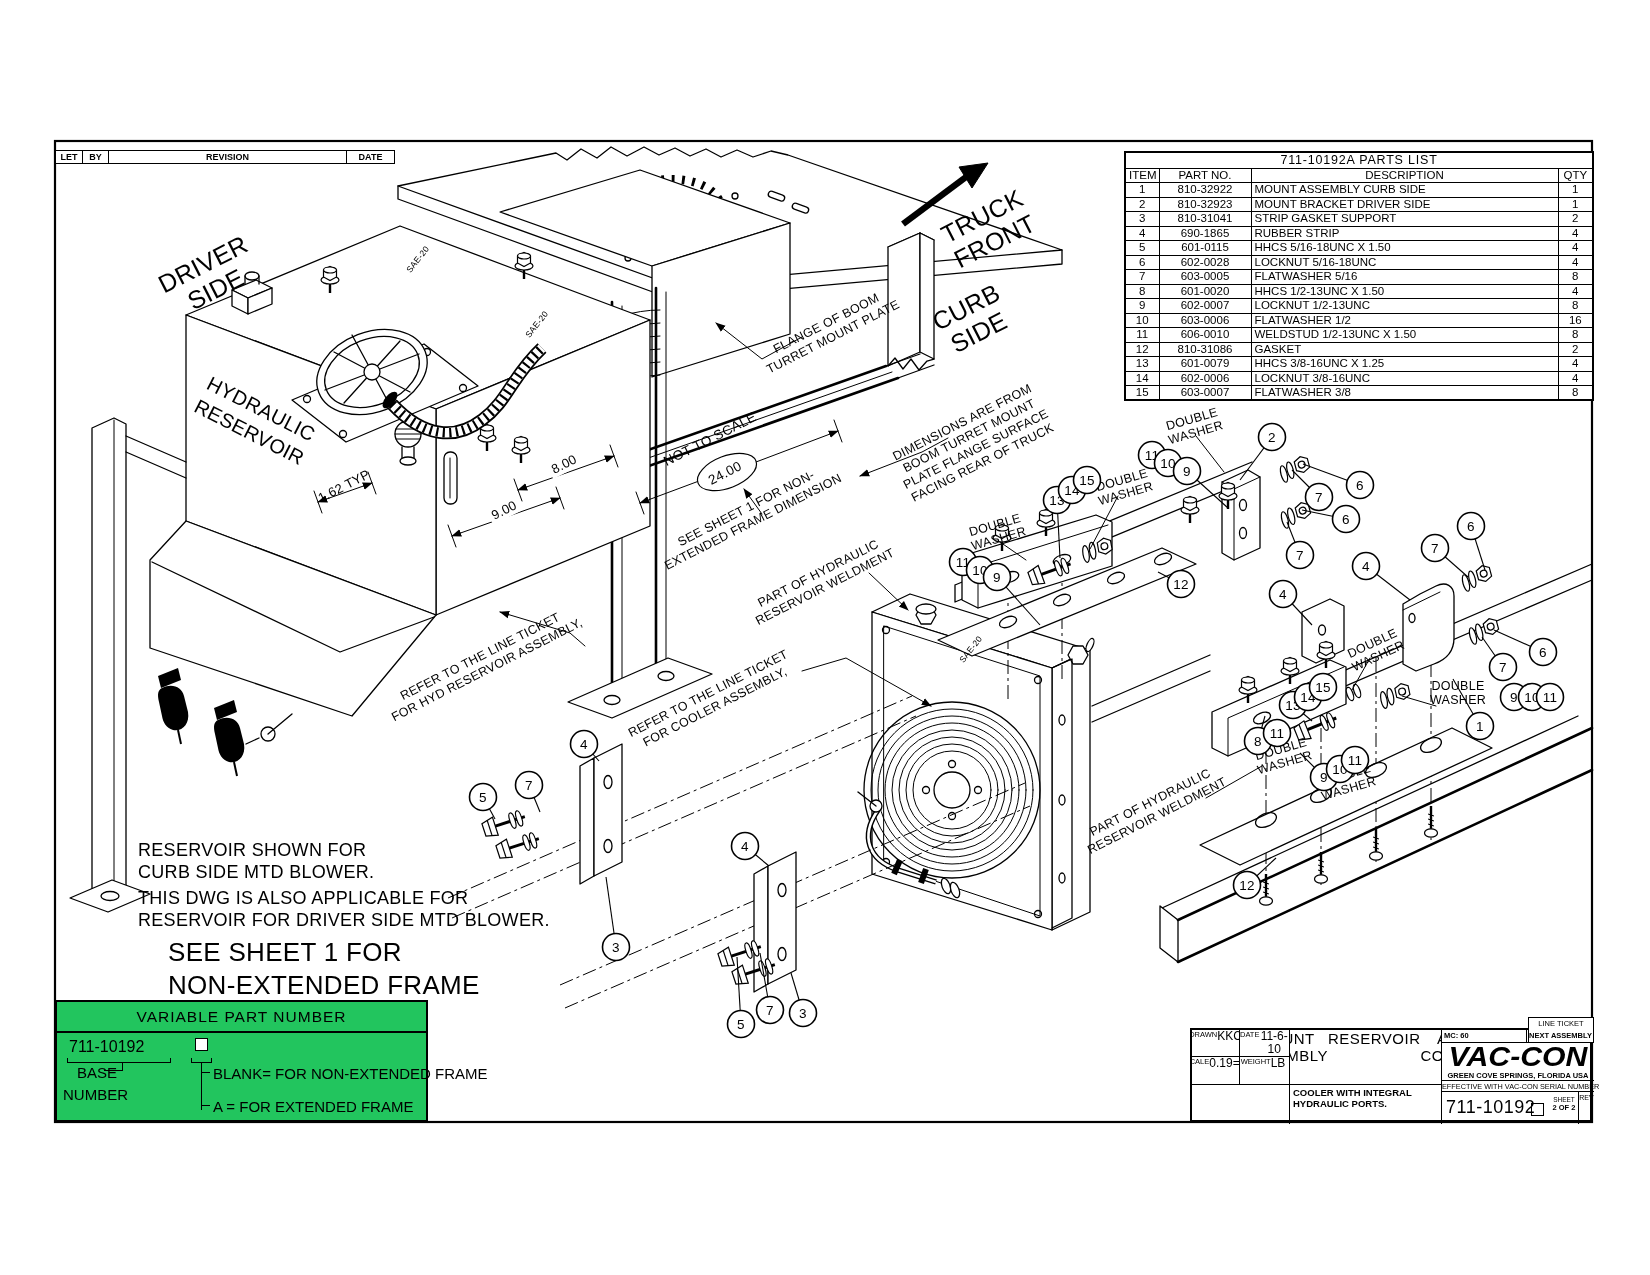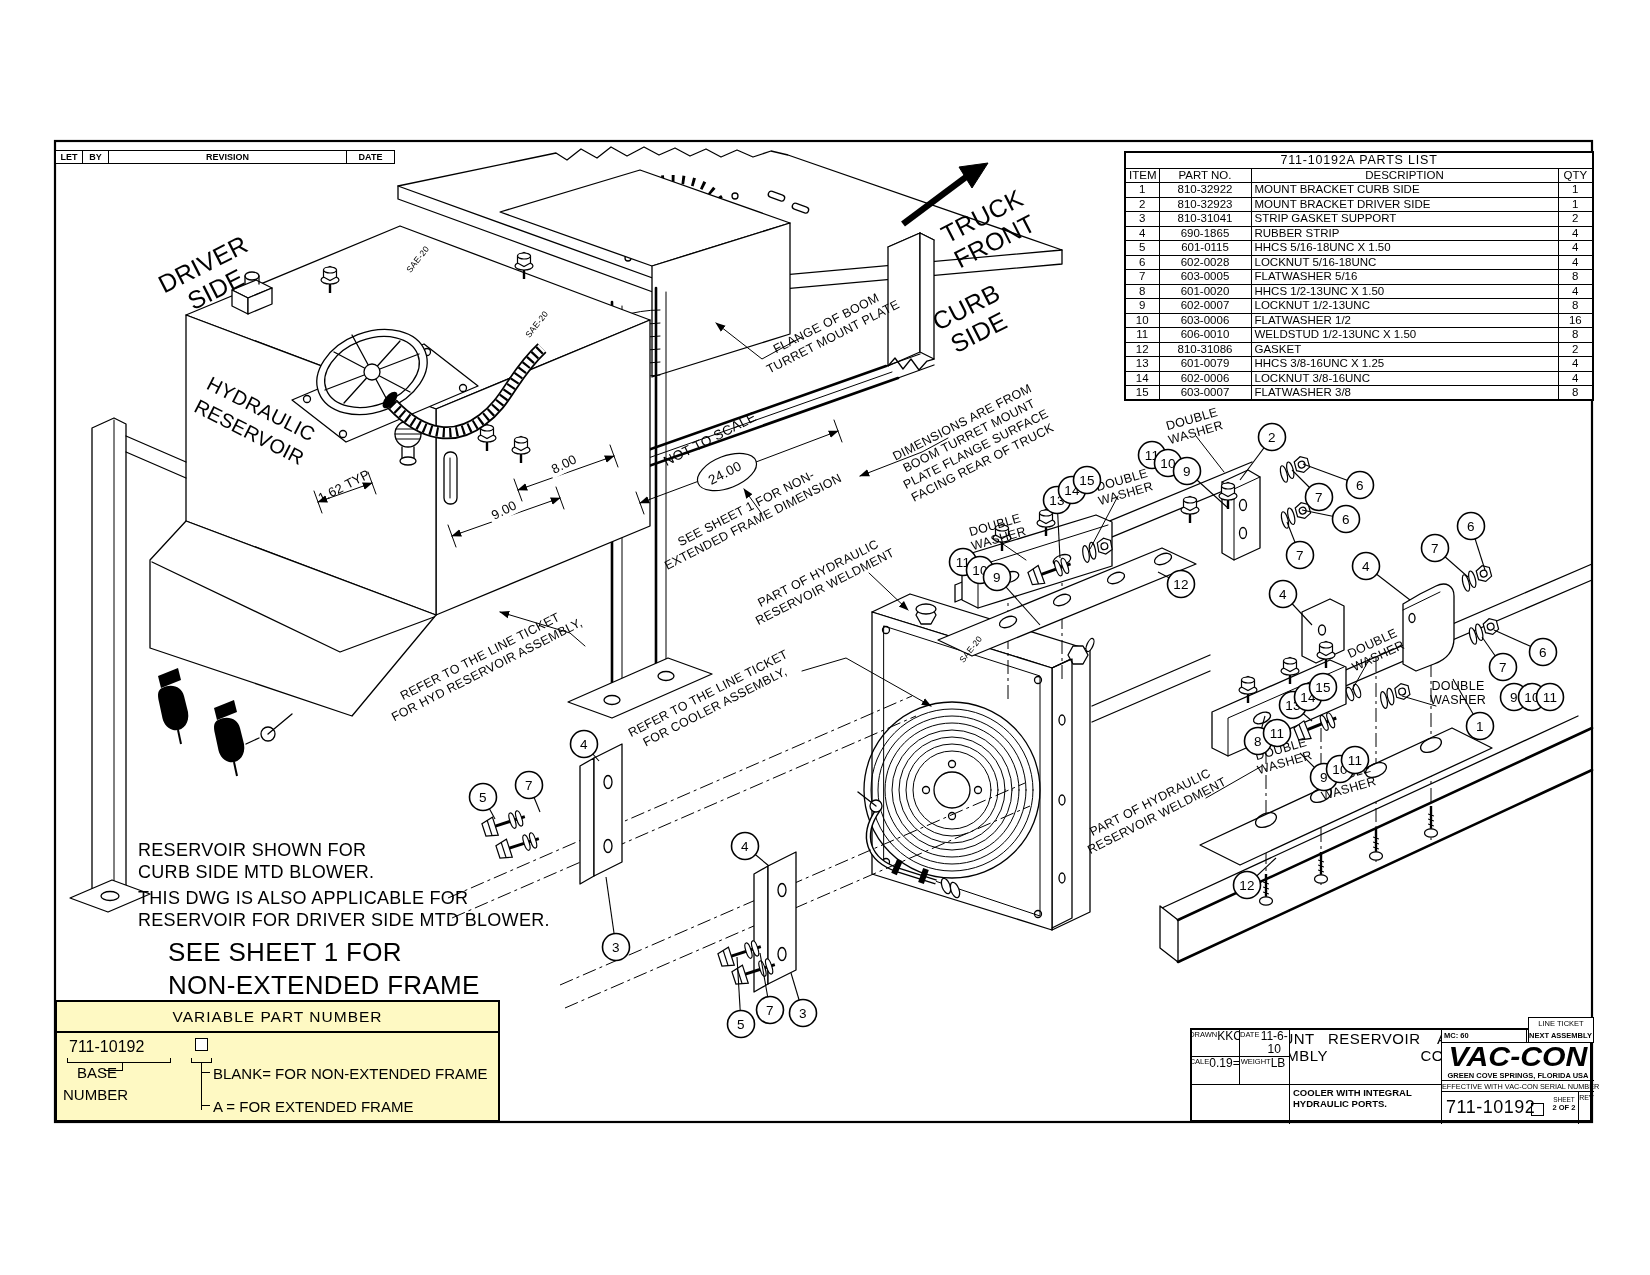--- a/index.html
+++ b/index.html
@@ -22,21 +22,21 @@
   .ptable th{text-align:center}
   .ptable td:nth-child(1){text-align:center}
   .ptable td:nth-child(2){text-align:center}
   .ptable td:nth-child(3){text-align:left}
   .ptable td:nth-child(4){text-align:center}
   
   .rtable{position:absolute;left:55px;top:150px;border-collapse:collapse;background:#fff}
   .rtable th{border:1.4px solid #000;font-size:9px;font-weight:bold;height:13px;line-height:11px;
              padding:0 2px;text-align:center;white-space:nowrap}
   
-  .vblock{position:absolute;left:55px;top:1000px;width:445px;height:122px;border:2px solid #000;background:#fef9c3}
+  .vblock{position:absolute;left:55px;top:1000px;width:373px;height:122px;border:2px solid #000;background:#22c55e}
   .vblock .vhead{position:absolute;left:0;top:0;width:100%;height:31px;border-bottom:2px solid #000;
                  text-align:center;font-size:15.5px;letter-spacing:1px;line-height:30px}
   .vblock .abs{position:absolute;white-space:nowrap}
   .vline{position:absolute;border-left:1.3px solid #000}
   .hline{position:absolute;border-top:1.3px solid #000}
   .brk{position:absolute;height:5px;border-left:1.3px solid #000;border-right:1.3px solid #000;border-bottom:1.3px solid #000}
   .sqbox{position:absolute;border:1.6px solid #000;background:#fff}
   
   .tblock{position:absolute;left:1190px;top:1028px;width:402px;height:94px;border:2px solid #000;background:#fff}
   .tblock .cell{position:absolute;border-right:1.2px solid #000;border-bottom:1.2px solid #000;overflow:hidden}
@@ -646,21 +646,21 @@
       <th>ITEM</th>
       <th>PART NO.</th>
       <th>DESCRIPTION</th>
       <th>QTY</th>
     </tr>
   </thead>
   <tbody id="parts-body">
         <tr>
           <td>1</td>
           <td>810-32922</td>
-          <td>MOUNT BRACKET CURB SIDE</td>
+          <td>MOUNT ASSEMBLY CURB SIDE</td>
           <td>1</td>
         </tr>
         <tr>
           <td>2</td>
           <td>810-32923</td>
           <td>MOUNT BRACKET DRIVER SIDE</td>
           <td>1</td>
         </tr>
         <tr>
           <td>3</td>

